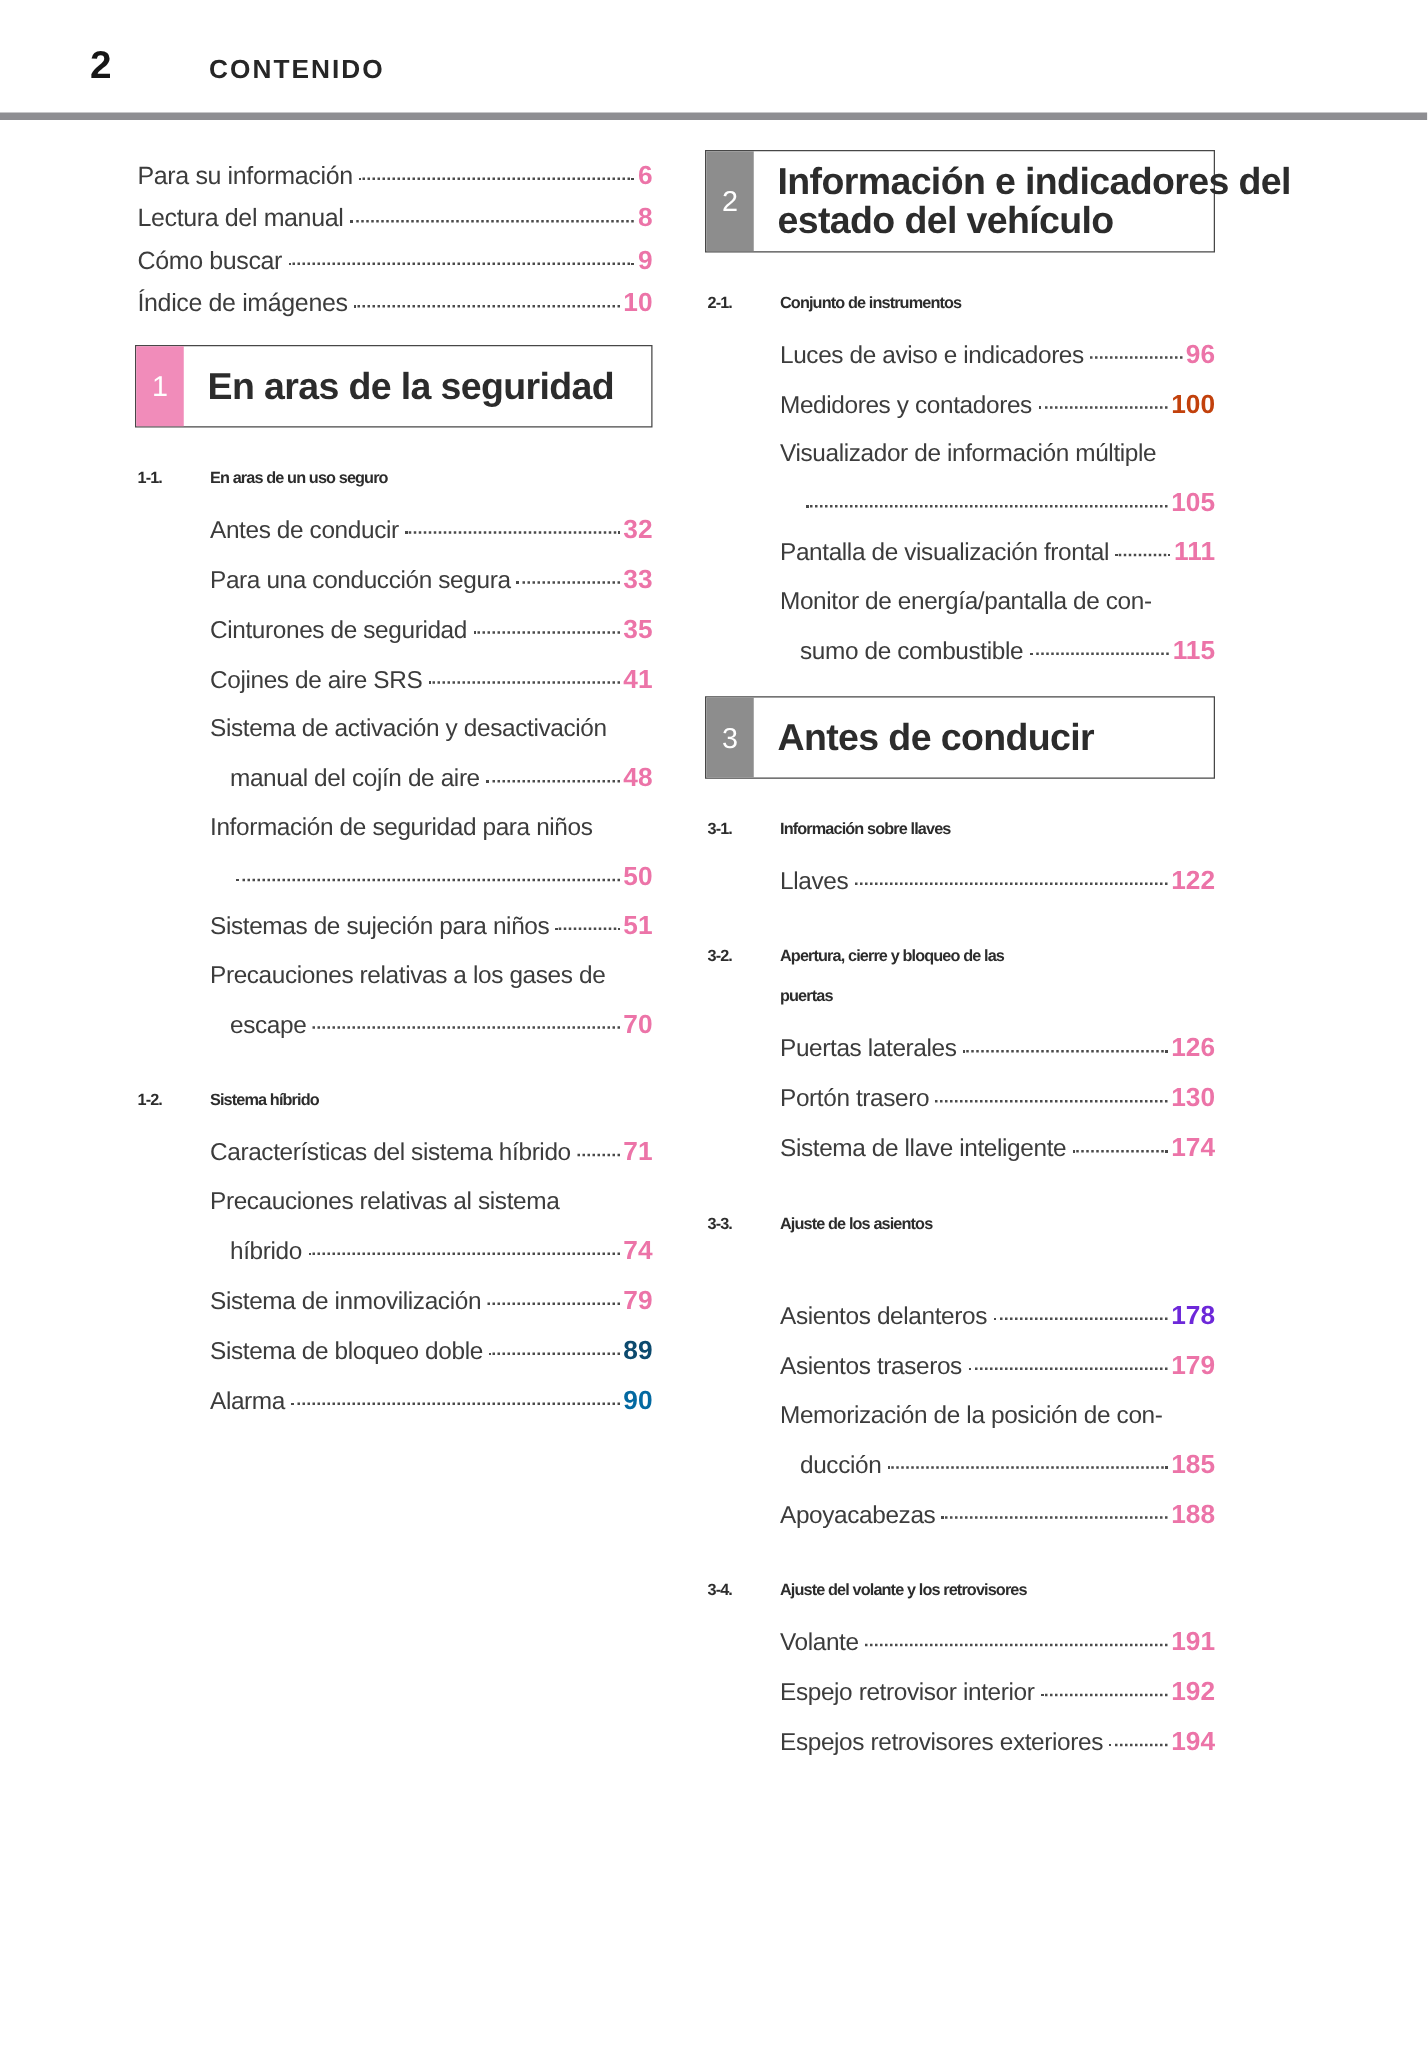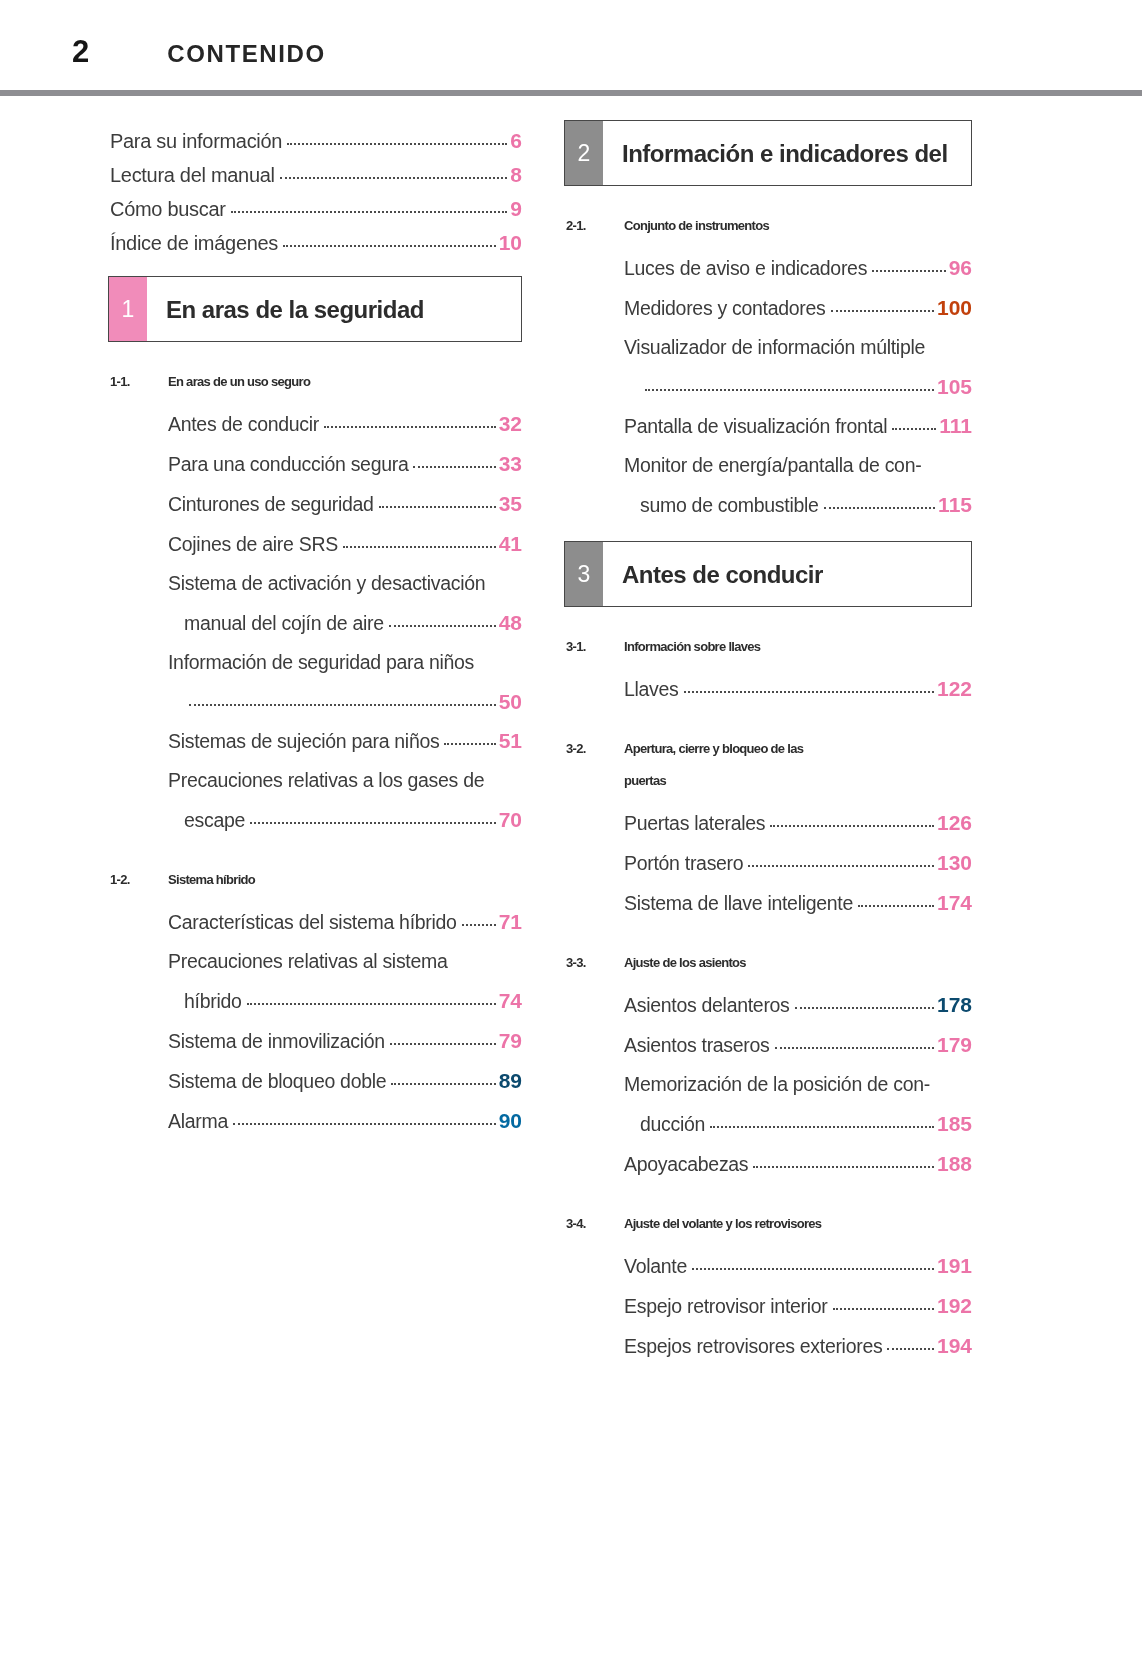--- a/index.html
+++ b/index.html
@@ -2,33 +2,33 @@
 <html><head>
 <meta charset="utf-8">
 <style>
   html,body{margin:0;padding:0;background:#ffffff;}
   body{font-family:"Liberation Sans", sans-serif;color:#3c3c3c;}
   .page{position:relative;width:1142px;height:1654px;background:#fff;overflow:hidden;}
 
   
   .header{position:absolute;top:34px;left:72px;display:flex;align-items:baseline;}
   .hdr-pagenum{font-size:31px;font-weight:bold;color:#161616;}
-  .hdr-title{margin-left:78px;font-size:24px;font-weight:600;letter-spacing:1.6px;color:#262626;}
+  .hdr-title{margin-left:78px;font-size:21px;font-weight:600;letter-spacing:1.6px;color:#262626;}
   .rule{position:absolute;top:90px;left:0;width:1142px;height:6px;background:#8e8e92;}
 
   
   .content{position:absolute;top:104px;left:108px;display:flex;}
   .col{display:block;}
   .col-left{width:414px;margin-right:42px;}
   .col-right{width:408px;}
 
   
   .chapter{position:relative;border:1.5px solid #474747;min-height:64px;display:flex;align-items:center;margin-top:16px;background:#fff;}
   .chapter .tab{position:absolute;left:0;top:0;bottom:0;width:38px;display:flex;align-items:center;justify-content:center;color:#fff;font-size:23px;}
-  .chapter .ch-title{padding:9px 10px 9px 57px;font-weight:bold;font-size:24px;letter-spacing:-0.5px;color:#2c2c2c;line-height:31px;}
+  .chapter .ch-title{padding:9px 10px 9px 57px;font-weight:bold;font-size:30px;letter-spacing:-0.5px;color:#2c2c2c;line-height:31px;}
   .chapter .ch-line{display:block;white-space:nowrap;}
 
   
   .section-head{display:flex;font-weight:bold;font-size:13px;letter-spacing:-0.7px;color:#2c2c2c;margin:24px 0 6px 2px;line-height:32px;}
   .section-num{width:58px;flex:none;}
   .section-title{flex:1;}
   .st-line{display:block;white-space:nowrap;}
 
   
   .sec-entries{padding-left:60px;}
@@ -207,20 +207,21 @@
               </div>
             </div>
           </div>
         </div>
       </div>
     <div class="col col-right">
         <div class="chapter">
           <div class="tab" style="background: rgb(141, 141, 141);">2</div>
           <div class="ch-title">
             <span class="ch-line">Información e indicadores del</span>
+            <span class="ch-line">estado del vehículo</span>
           </div>
         </div>
         <div class="section">
           <div class="section-head">
             <span class="section-num">2-1.</span>
             <span class="section-title">
               <span class="st-line">Conjunto de instrumentos</span>
             </span>
           </div>
           <div class="sec-entries">
@@ -323,21 +324,21 @@
             <span class="section-num">3-3.</span>
             <span class="section-title">
               <span class="st-line">Ajuste de los asientos</span>
             </span>
           </div>
           <div class="sec-entries">
             <div class="entry">
               <div class="leader-row">
                 <span class="line-label">Asientos delanteros</span>
                 <span class="dots"></span>
-                <span class="pg" style="color: #0c4a6e;">178</span>
+                <span class="pg" style="color: #6d28d9; margin-top: 32px;">178</span>
               </div>
             </div>
             <div class="entry">
               <div class="leader-row">
                 <span class="line-label">Asientos traseros</span>
                 <span class="dots"></span>
                 <span class="pg" style="color: rgb(236, 116, 168);">179</span>
               </div>
             </div>
             <div class="entry">

